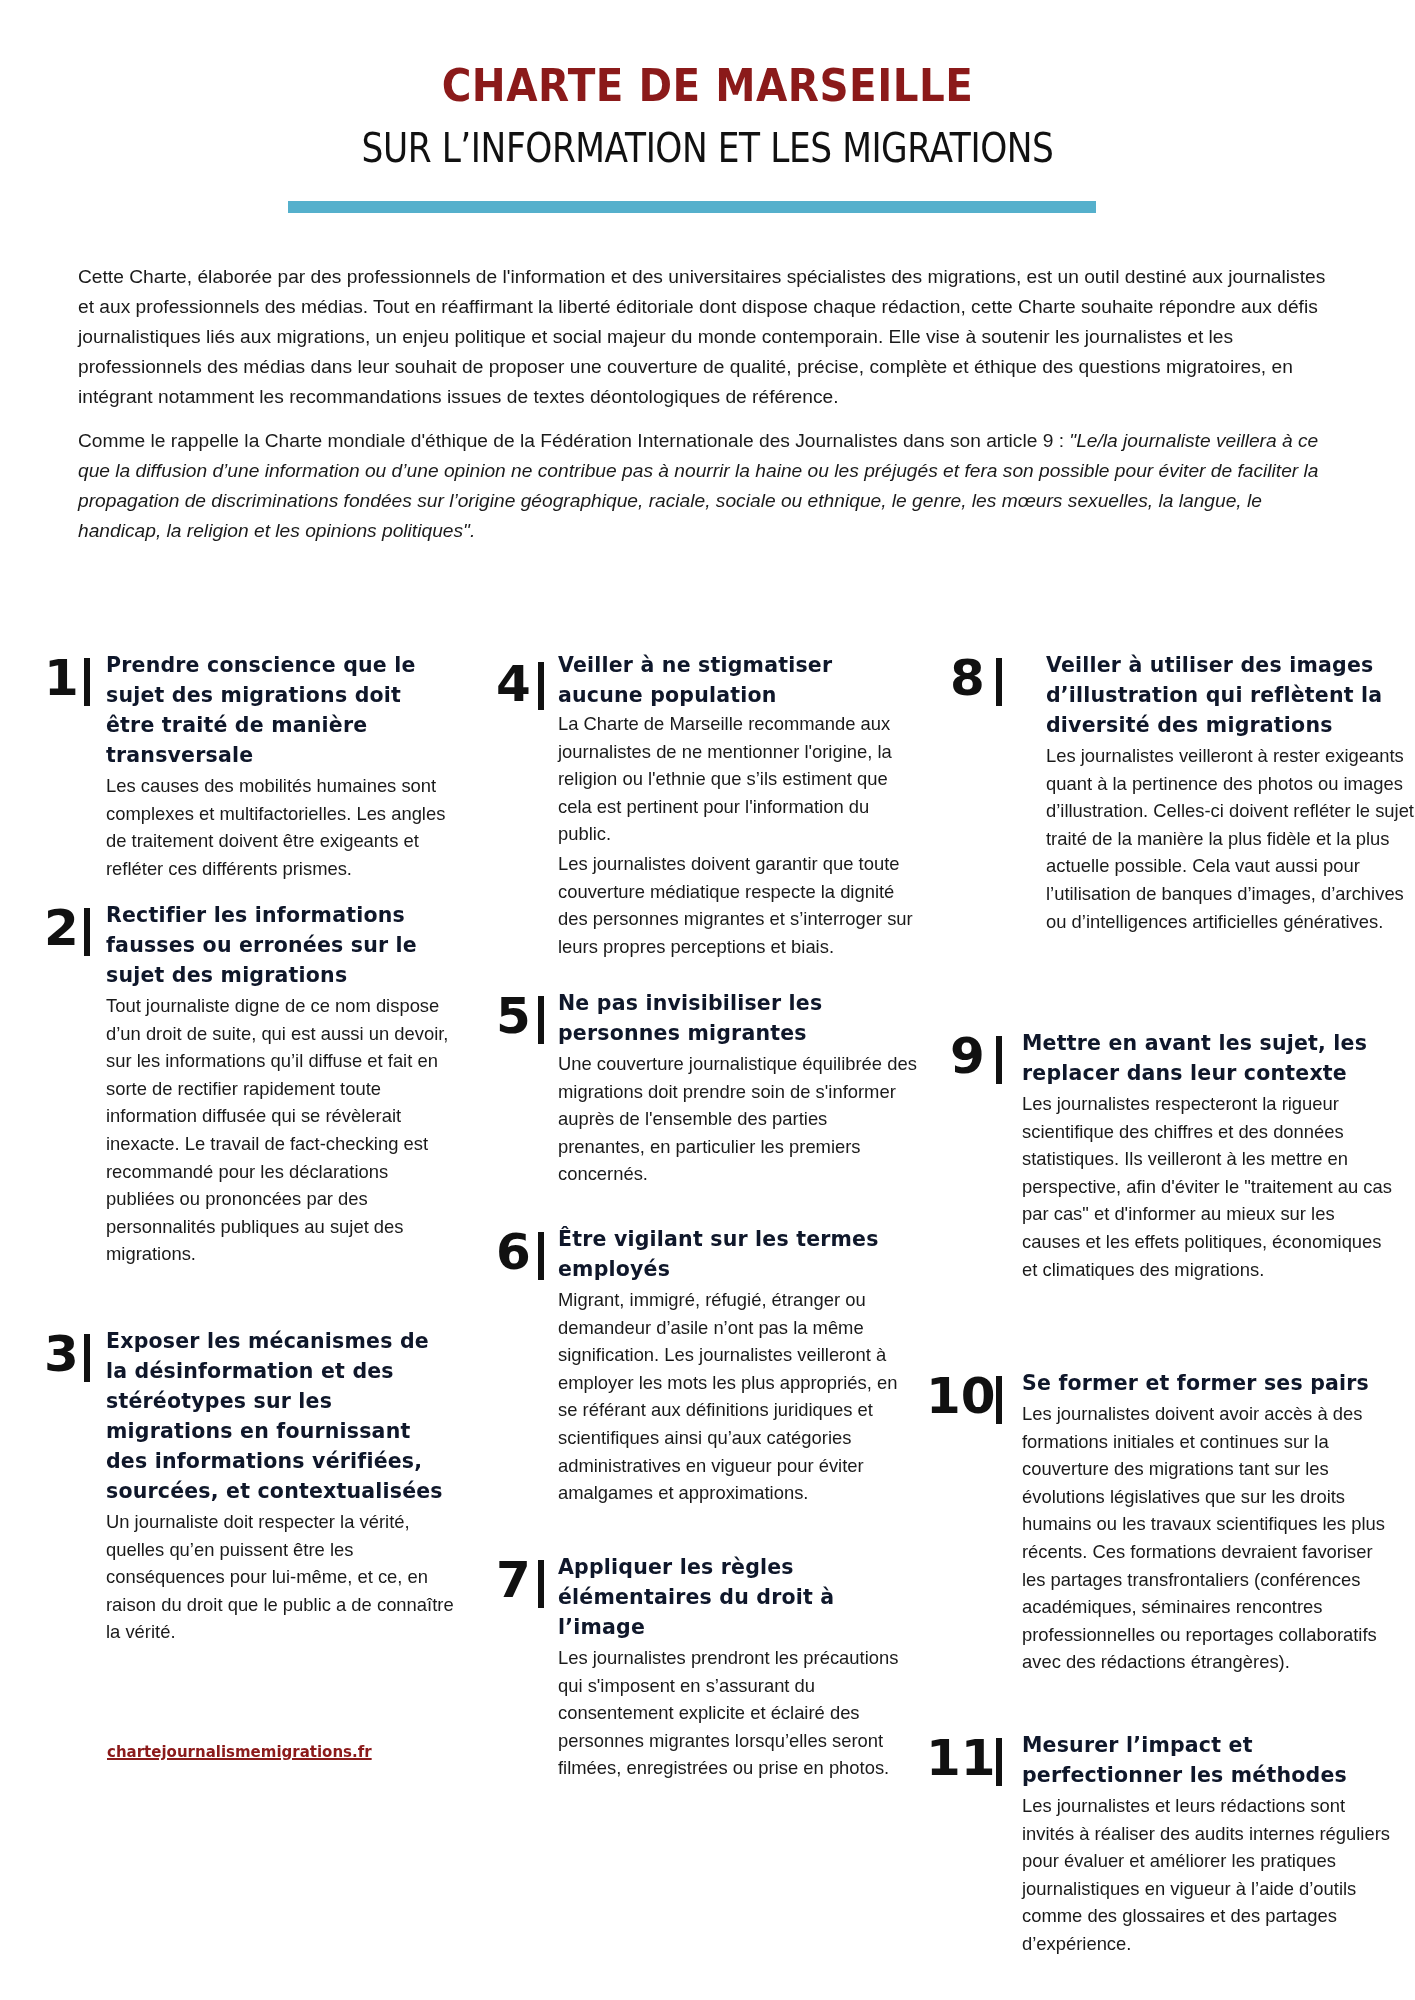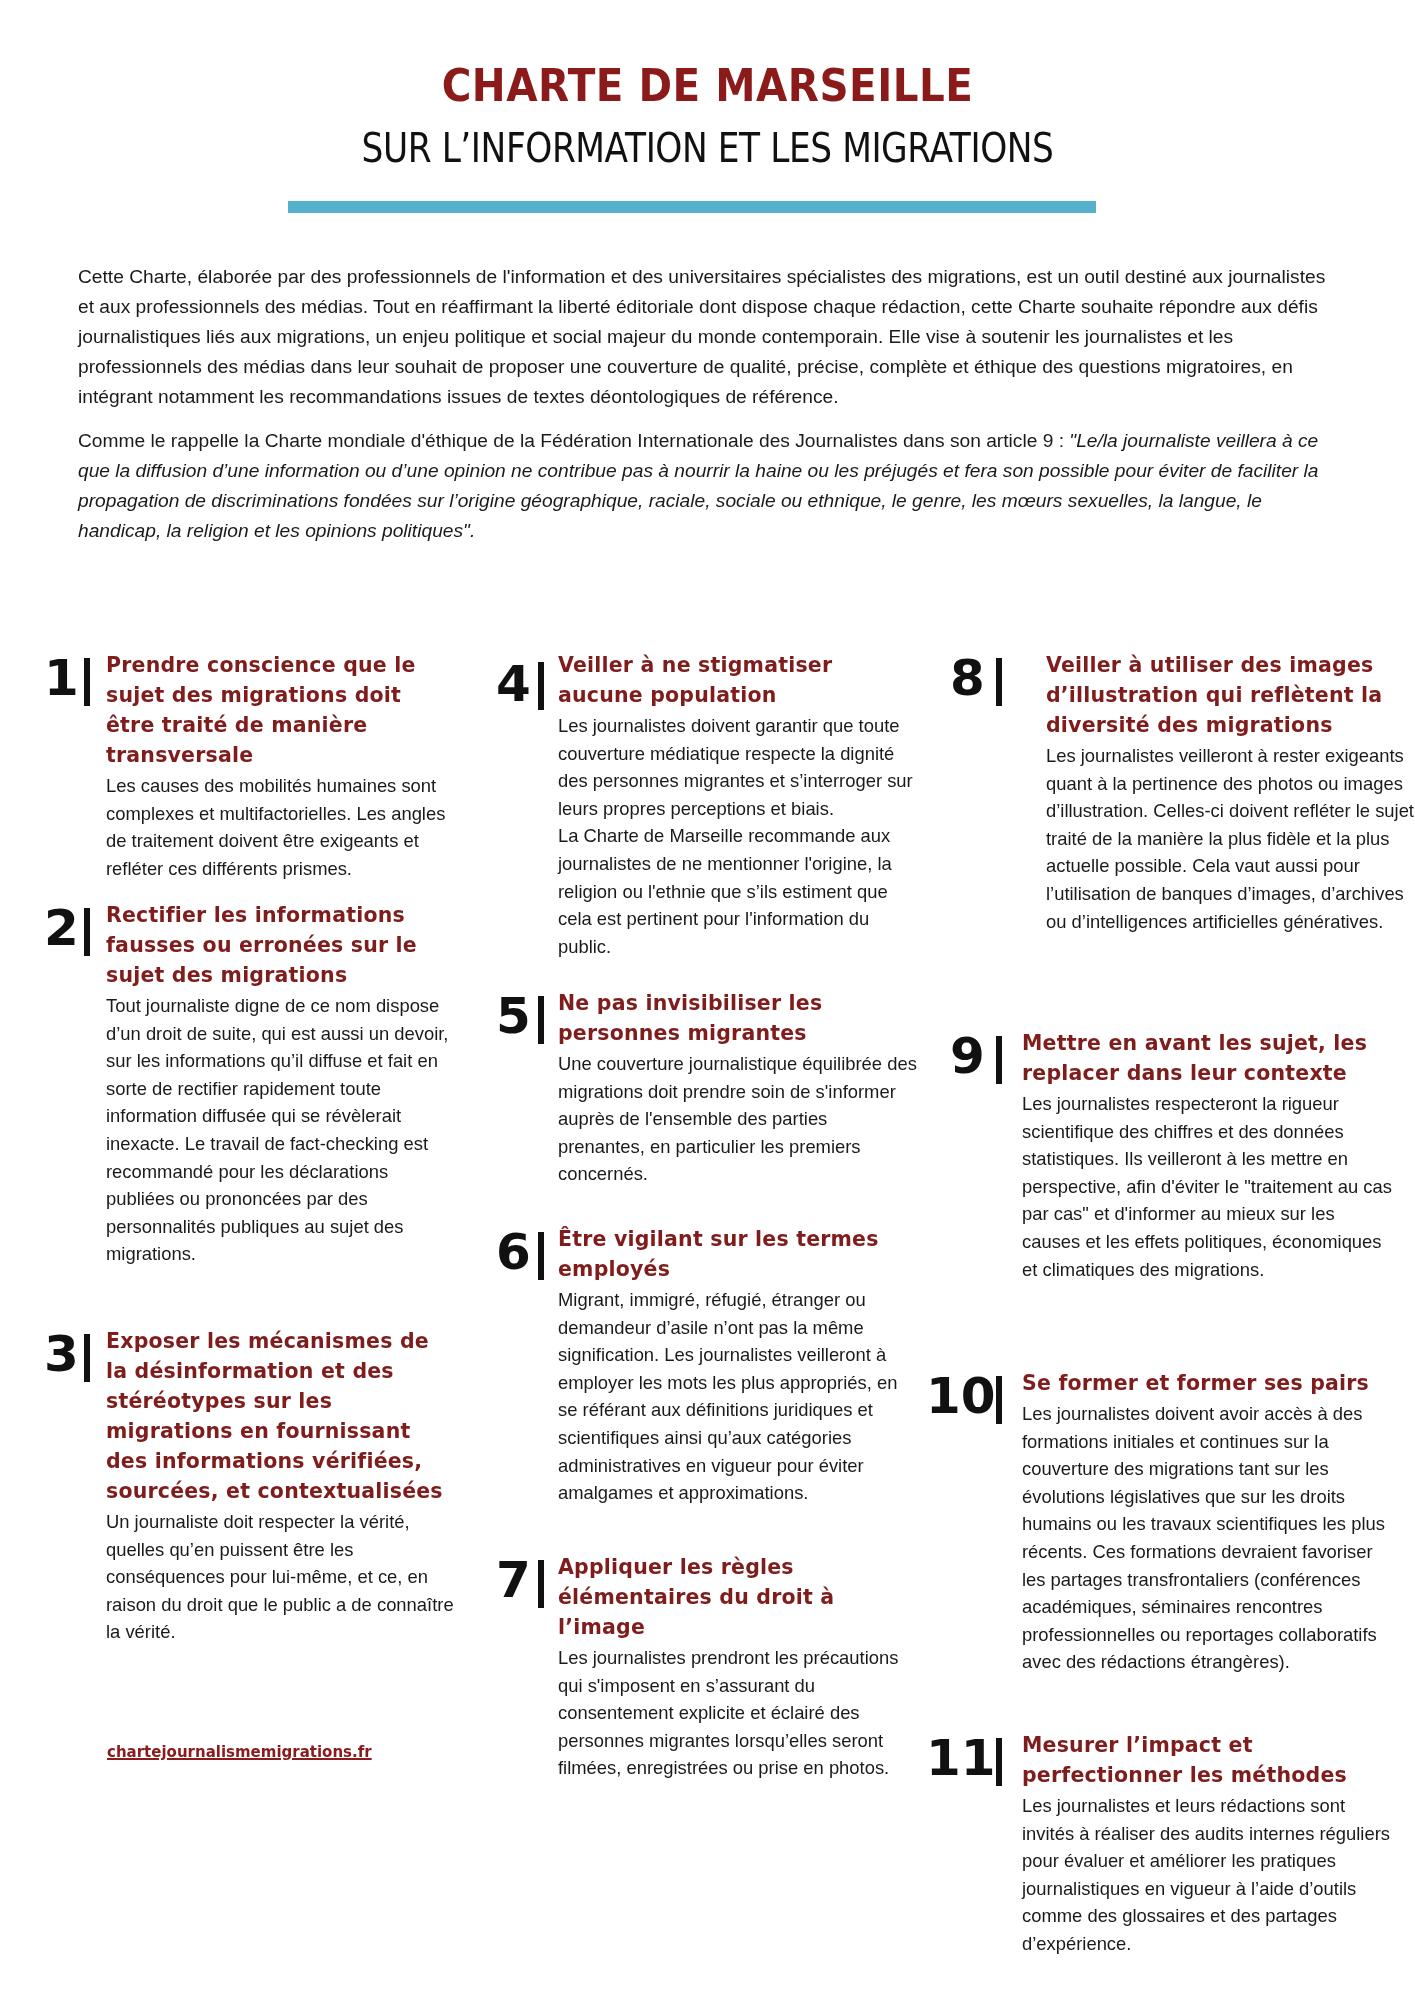--- a/index.html
+++ b/index.html
@@ -39,21 +39,21 @@
     font-family: "DejaVu Sans", sans-serif; font-weight: bold;
     font-size: 50px; line-height: 56px; color: #111;
     text-align: right;
   }
   .bar {
     position: absolute; top: 8px; width: 6px; height: 48px; background: #111;
   }
   .item-body { position: absolute; top: 0; }
   .item-title {
     font-family: "DejaVu Sans", sans-serif; font-weight: bold;
-    color: #7f1d1d; font-size: 20.5px; line-height: 30px; margin: 0;
+    color: #0f172a; font-size: 20.5px; line-height: 30px; margin: 0;
     letter-spacing: 0.2px;
   }
   .item-text {
     font-size: 18.4px; line-height: 27.6px; color: #1a1a1a; margin: 2px 0 0 0;
   }
   .links { position: absolute; top: 1738px; left: 107px; }
   .link {
     display: block; color: #8b1a1a; font-weight: bold;
     font-family: "DejaVu Sans", sans-serif; font-size: 15px; line-height: 28px;
     text-decoration: underline; text-decoration-thickness: 2px;
@@ -101,22 +101,22 @@
     </div>
   </div>
 </div>
 
 <div class="col col-2">
   <div class="item" style="top:0;">
     <div class="num" style="width:34px; top:6px;">4</div>
     <div class="bar" style="left:42px; top:12px;"></div>
     <div class="item-body" style="left:62px; width:360px;">
       <p class="item-title">Veiller à ne stigmatiser aucune population</p>
+      <p class="item-text" style="margin-top:0;">La Charte de Marseille recommande aux journalistes de ne mentionner l'origine, la religion ou l'ethnie que s’ils estiment que cela est pertinent pour l'information du public.</p>
       <p class="item-text">Les journalistes doivent garantir que toute couverture médiatique respecte la dignité des personnes migrantes et s’interroger sur leurs propres perceptions et biais.</p>
-      <p class="item-text" style="margin-top:0;">La Charte de Marseille recommande aux journalistes de ne mentionner l'origine, la religion ou l'ethnie que s’ils estiment que cela est pertinent pour l'information du public.</p>
     </div>
   </div>
 
   <div class="item" style="top:338px;">
     <div class="num" style="width:34px;">5</div>
     <div class="bar" style="left:42px;"></div>
     <div class="item-body" style="left:62px; width:360px;">
       <p class="item-title">Ne pas invisibiliser les personnes migrantes</p>
       <p class="item-text">Une couverture journalistique équilibrée des migrations doit prendre soin de s'informer auprès de l'ensemble des parties prenantes, en particulier les premiers concernés.</p>
     </div>

